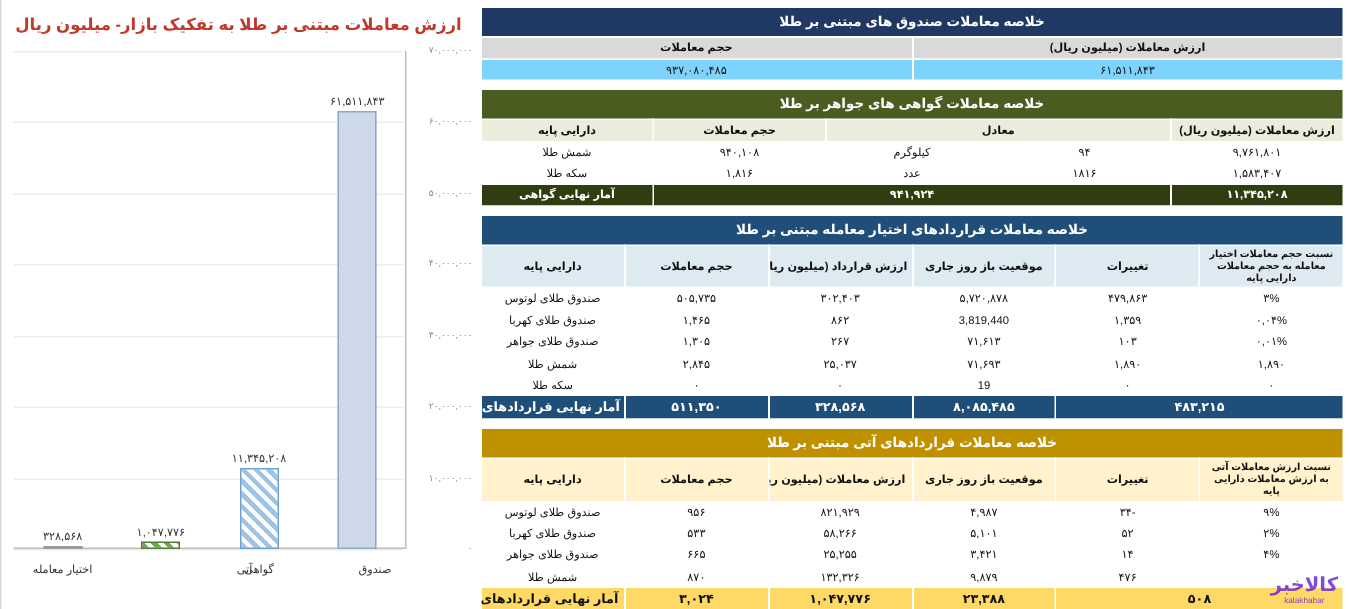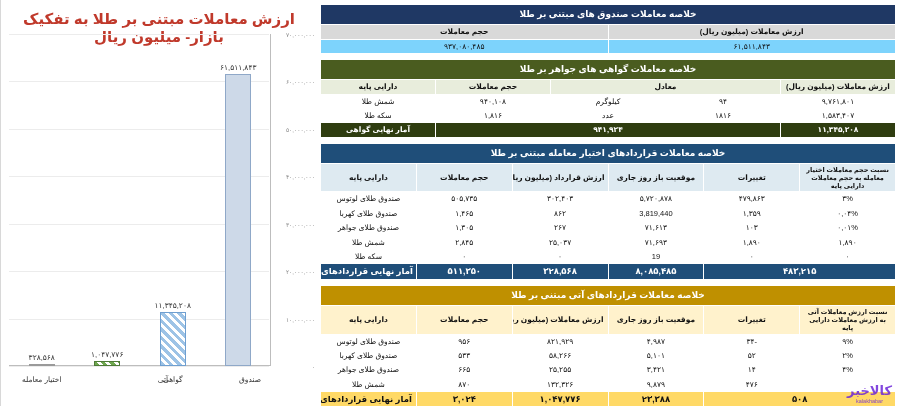--- a/index.html
+++ b/index.html
@@ -15,21 +15,21 @@
   
   .chart-panel{
     position:absolute;left:0;top:0;width:316px;height:406px;
     background:#ffffff;
     border-left:1px solid #d8d8d8;
   }
   .chart-title{
     position:absolute;top:10px;right:6px;left:6px;
     text-align:center;
     color:#c0392b;
-    font-size:15px;
+    font-size:11px;
     font-weight:bold;
     direction:rtl;
   }
   .plot{
     position:absolute;
     left:8px;right:48px;top:34px;bottom:40px;
   }
   .grid-line{
     position:absolute;left:0;right:0;height:1px;background:#ececec;
   }

